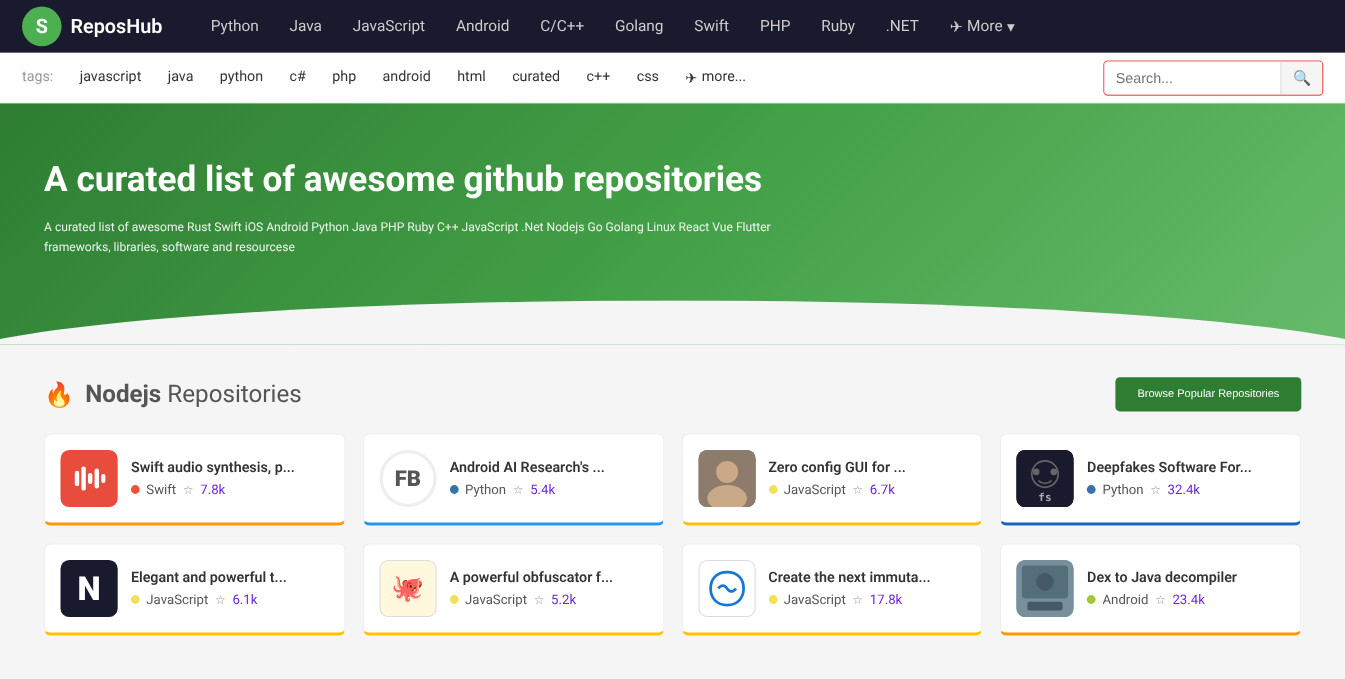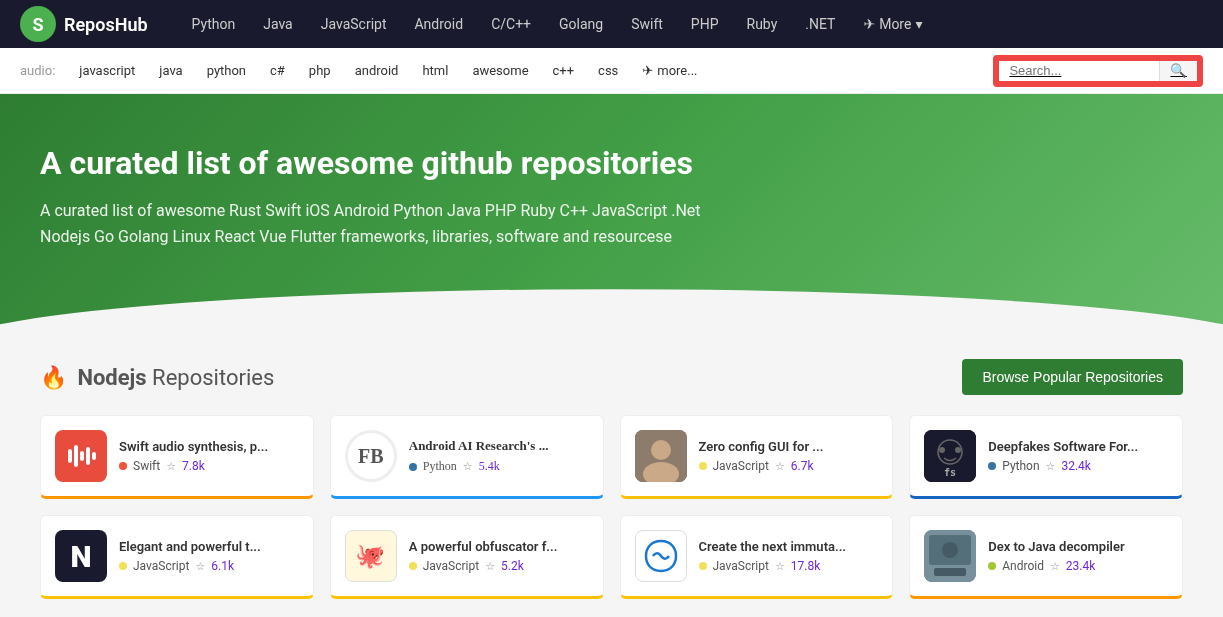--- a/index.html
+++ b/index.html
@@ -87,25 +87,24 @@
       gap: 4px;
       color: #333;
       font-size: 13px;
       cursor: pointer;
       padding: 4px 12px;
     }
     .search-area {
       margin-left: auto;
       display: flex;
       align-items: center;
-      border: 6px solid #ef4444;
+      border: 1px solid #ef4444;
       border-radius: 4px;
       overflow: hidden;
       height: 32px;
-      text-decoration: underline;
     }
     .search-input {
       border: none;
       outline: none;
       padding: 0 10px;
       font-size: 13px;
       width: 160px;
       height: 100%;
       color: #999;
     }
@@ -139,21 +138,21 @@
       clip-path: ellipse(55% 100% at 50% 100%);
     }
     .hero-title {
       color: white;
       font-size: 32px;
       font-weight: 700;
       margin-bottom: 16px;
     }
     .hero-subtitle {
       color: rgba(255,255,255,0.9);
-      font-size: 16px;
+      font-size: 11px;
       line-height: 1.6;
       max-width: 700px;
     }
 
     
     .popular-section {
       padding: 30px 40px 20px;
       background: #f5f5f5;
     }
     .popular-header {
@@ -178,21 +177,21 @@
     .popular-title span {
       font-weight: 400;
       color: #555;
     }
     .browse-btn {
       background: #2e7d32;
       color: white;
       border: none;
       padding: 10px 20px;
       border-radius: 4px;
-      font-size: 14px;
+      font-size: 10px;
       cursor: pointer;
     }
 
     
     .repo-grid {
       display: grid;
       grid-template-columns: repeat(4, 1fr);
       gap: 16px;
       margin-bottom: 16px;
     }
@@ -201,21 +200,21 @@
       border-radius: 6px;
       padding: 14px;
       display: flex;
       align-items: center;
       gap: 12px;
       border: 1px solid #eee;
       cursor: pointer;
       transition: box-shadow 0.2s;
     }
     .repo-card.border-orange { border-bottom: 3px solid #ff9800; }
-    .repo-card.border-blue { border-bottom: 3px solid #2196f3; font-family: Liberation Serif, serif; }
+    .repo-card.border-blue { border-bottom: 3px solid #2196f3; }
     .repo-card.border-yellow { border-bottom: 3px solid #ffc107; }
     .repo-card.border-dark-blue { border-bottom: 3px solid #1565c0; }
     .repo-thumb {
       width: 52px;
       height: 52px;
       border-radius: 8px;
       flex-shrink: 0;
       display: flex;
       align-items: center;
       justify-content: center;
@@ -286,29 +285,29 @@
     <a class="nav-link">.NET</a>
     <a class="nav-link nav-more">
       <span>✈</span>
       <span>More</span>
       <span>▾</span>
     </a>
   </div>
 </nav>
 
 <div class="tags-bar">
-  <span class="tags-label">audio:</span>
+  <span class="tags-label">tags:</span>
   <a class="tag-item">javascript</a>
   <a class="tag-item">java</a>
   <a class="tag-item">python</a>
   <a class="tag-item">c#</a>
   <a class="tag-item">php</a>
   <a class="tag-item">android</a>
   <a class="tag-item">html</a>
-  <a class="tag-item">awesome</a>
+  <a class="tag-item">curated</a>
   <a class="tag-item">c++</a>
   <a class="tag-item">css</a>
   <div class="tag-more">
     <span>✈</span>
     <span>more...</span>
   </div>
   <div class="search-area">
     <input class="search-input" type="text" placeholder="Search..." style="">
     <button class="search-btn">🔍</button>
   </div>

